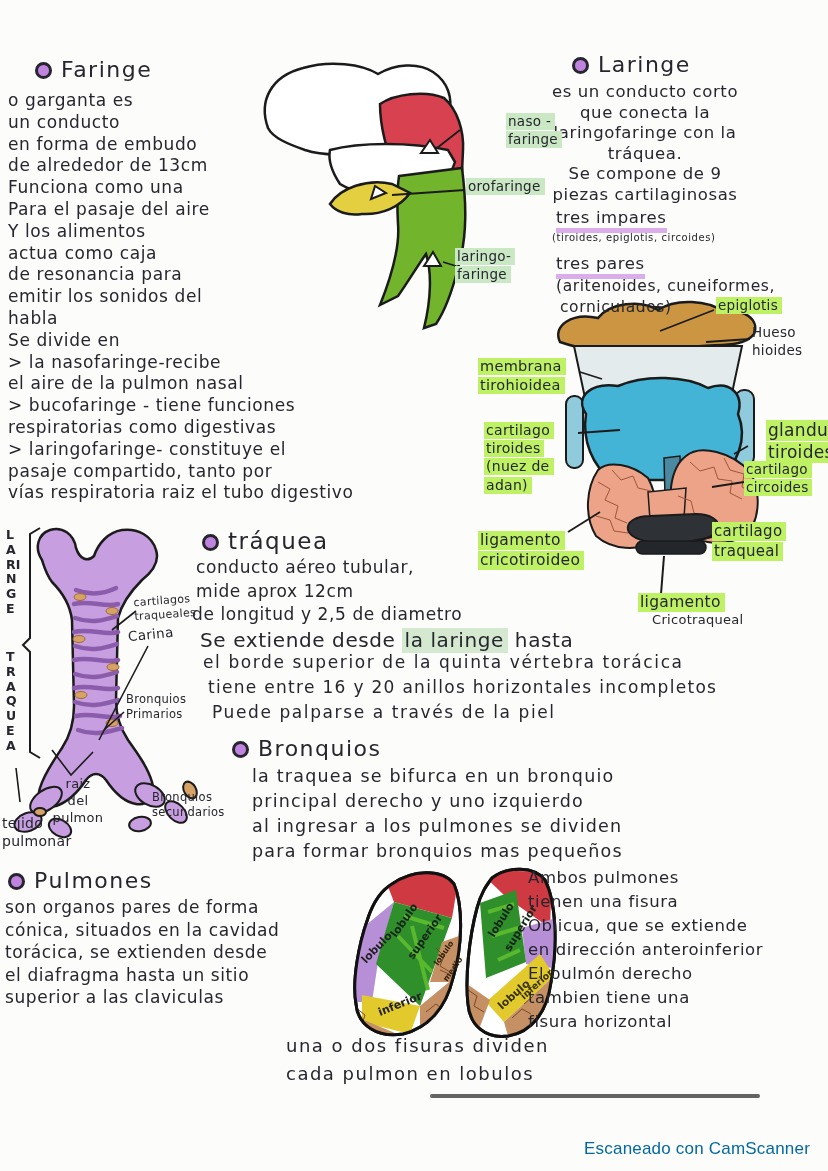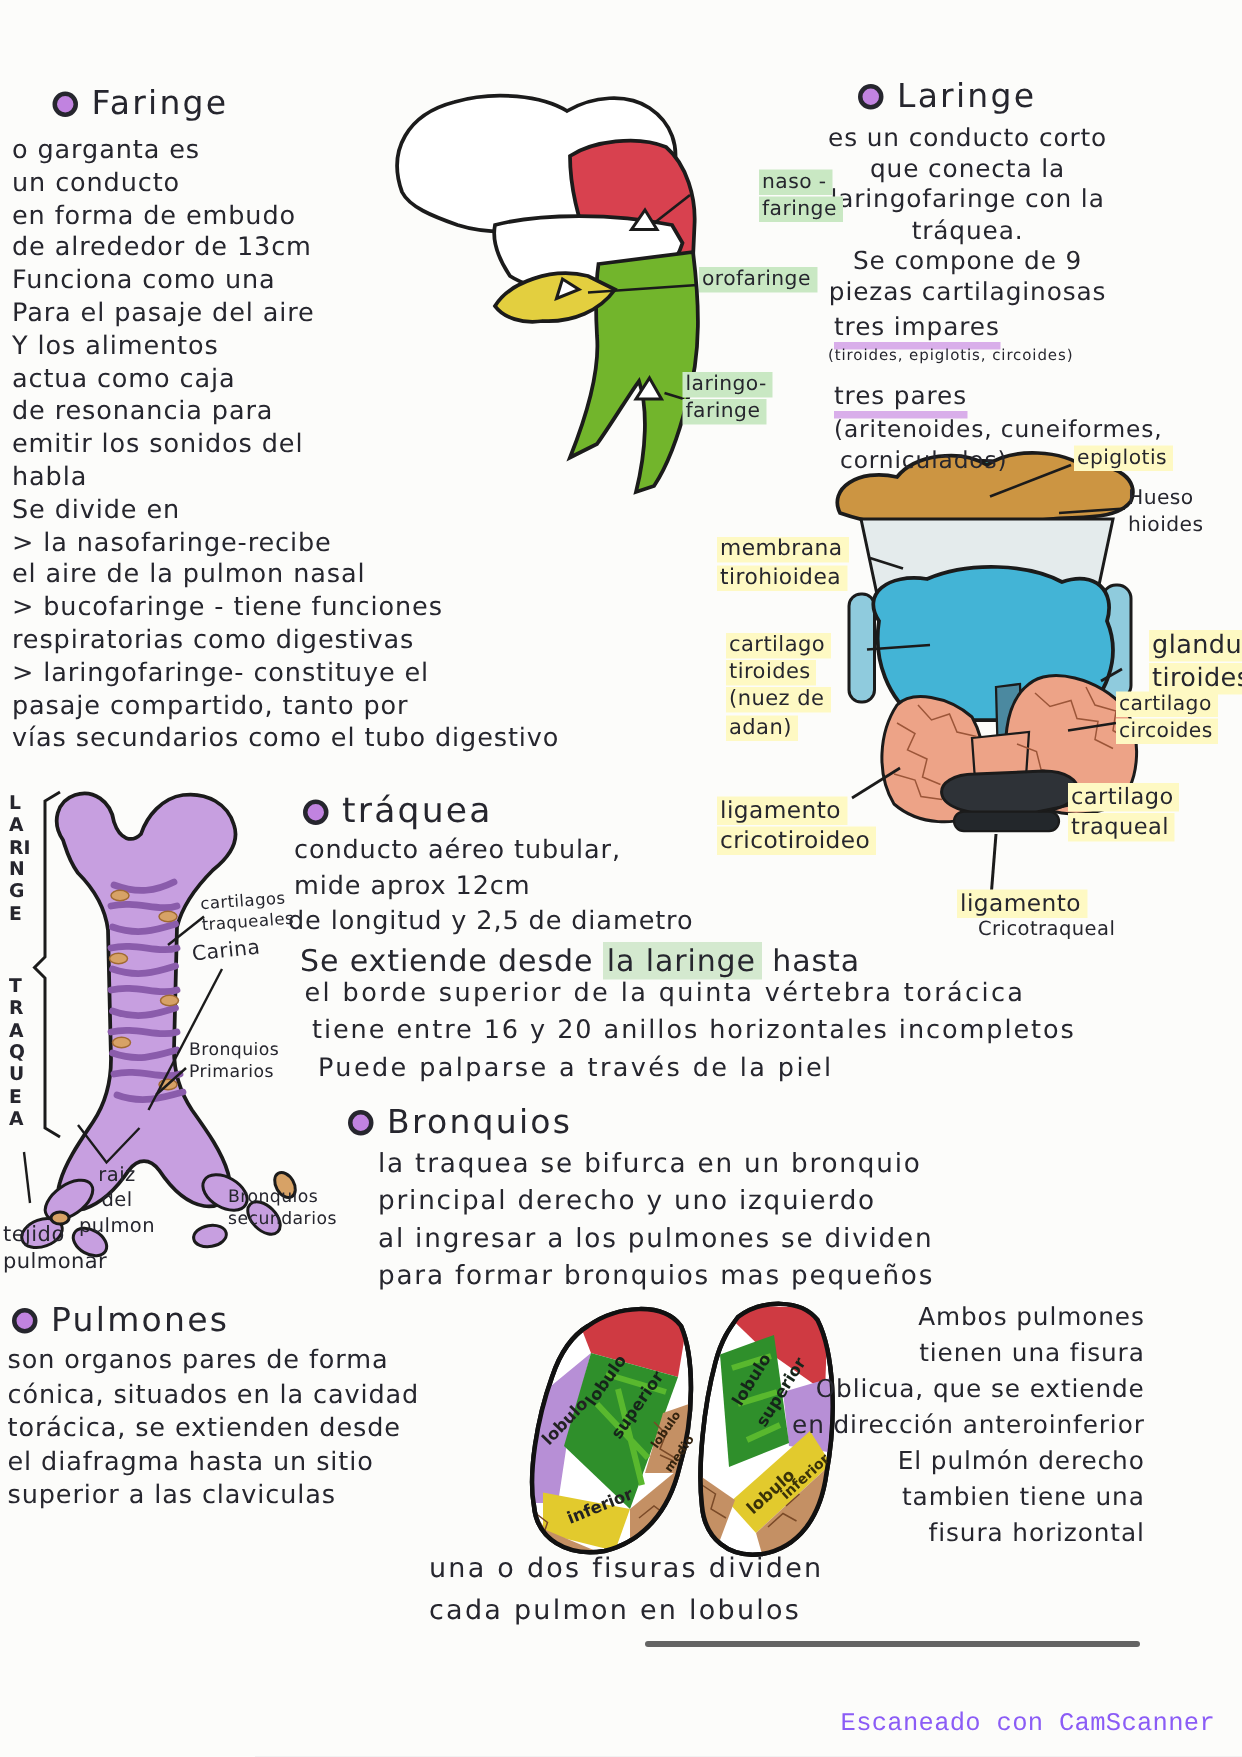--- a/index.html
+++ b/index.html
@@ -6,28 +6,28 @@
   .page{position:relative;width:828px;height:1171px;margin:0 auto;background:#fcfcfa;
         font-family:"DejaVu Sans",sans-serif;color:#26262e;overflow:hidden;}
   .abs{position:absolute;}
   .hw{letter-spacing:.6px;}
   .lines div{white-space:nowrap;}
   .h1{font-size:22px;letter-spacing:1.5px;white-space:nowrap;font-weight:500;}
   .bullet{display:inline-block;width:11px;height:11px;border-radius:50%;
           background:#c183e0;border:3.5px solid #26262e;vertical-align:-2px;margin-right:9px;}
   .label{position:absolute;font-size:13.5px;line-height:1.3;letter-spacing:.3px;white-space:pre-line;z-index:3;}
   .label .hl, .hl{-webkit-box-decoration-break:clone;box-decoration-break:clone;padding:0 4px 1px 2px;}
-  .hl-pink{background:#fef9c3;}
+  .hl-pink{background:#bef264;}
   .hl-green{background:#c9e8c3;}
   .hl-greenlt{background:#d4e9cf;}
   .ul-purple{display:inline-block;border-bottom:5px solid #d9aeea;padding-bottom:1px;}
   .vert{position:absolute;width:15px;word-break:break-all;font-size:12.5px;line-height:1.18;
         font-weight:bold;letter-spacing:0;z-index:3;}
-  .footer{position:absolute;right:18px;bottom:12px;font-family:Liberation Mono, monospace;
-          font-size:17px;color:#8b5cf6;letter-spacing:.2px;}
+  .footer{position:absolute;right:18px;bottom:12px;font-family:Liberation Sans, sans-serif;
+          font-size:17px;color:#0369a1;letter-spacing:.2px;}
   .divider{position:absolute;left:430px;top:1094px;width:330px;height:4px;background:#3d3d3d;
            border-radius:2px;opacity:.8;}
   svg{position:absolute;left:0;top:0;z-index:1;}
   .z2{z-index:2;}
 </style>
 </head>
 <body>
 
 <div class="page">
 
@@ -174,21 +174,21 @@
       <div>de resonancia para</div>
       <div>emitir  los sonidos del</div>
       <div>habla</div>
       <div>Se divide en</div>
       <div>&gt; la nasofaringe-recibe</div>
       <div>el aire de la pulmon nasal</div>
       <div>&gt; bucofaringe - tiene funciones</div>
       <div>respiratorias como digestivas</div>
       <div>&gt; laringofaringe- constituye el</div>
       <div>pasaje compartido, tanto por</div>
-      <div>vías secundarios como el tubo digestivo</div>
+      <div>vías respiratoria raiz el tubo digestivo</div>
     </div>
 
   <div class="abs h1 z2" style="left:572px;top:52px;">
     <span class="bullet"></span><span>Laringe</span>
   </div>
   <div class="abs hw lines z2" style="left:552px;top:82px;font-size:16.5px;line-height:20.5px;text-align:center;">
       <div>es un conducto corto</div>
       <div>que conecta la</div>
       <div>laringofaringe con la</div>
       <div>tráquea.</div>
@@ -226,21 +226,21 @@
     <span class="bullet"></span><span>Pulmones</span>
   </div>
   <div class="abs hw lines z2" style="left:5px;top:896px;font-size:17px;line-height:22.5px;">
       <div>son organos pares de forma</div>
       <div>cónica, situados en la cavidad</div>
       <div>torácica, se extienden desde</div>
       <div>el diafragma hasta un sitio</div>
       <div>superior a las claviculas</div>
     </div>
 
-  <div class="abs hw lines z2" style="left:528px;top:866px;font-size:16.5px;line-height:24px;text-align:right;">
+  <div class="abs hw lines z2" style="left:528px;top:866px;font-size:16.5px;line-height:24px;">
       <div>Ambos pulmones</div>
       <div>tienen una fisura</div>
       <div>Oblicua, que se extiende</div>
       <div>en dirección anteroinferior</div>
       <div>El pulmón derecho</div>
       <div>tambien tiene una</div>
       <div>fisura horizontal</div>
     </div>
 
   <div class="abs hw lines z2" style="left:286px;top:1032px;font-size:18px;line-height:28px;letter-spacing:1.5px;">

